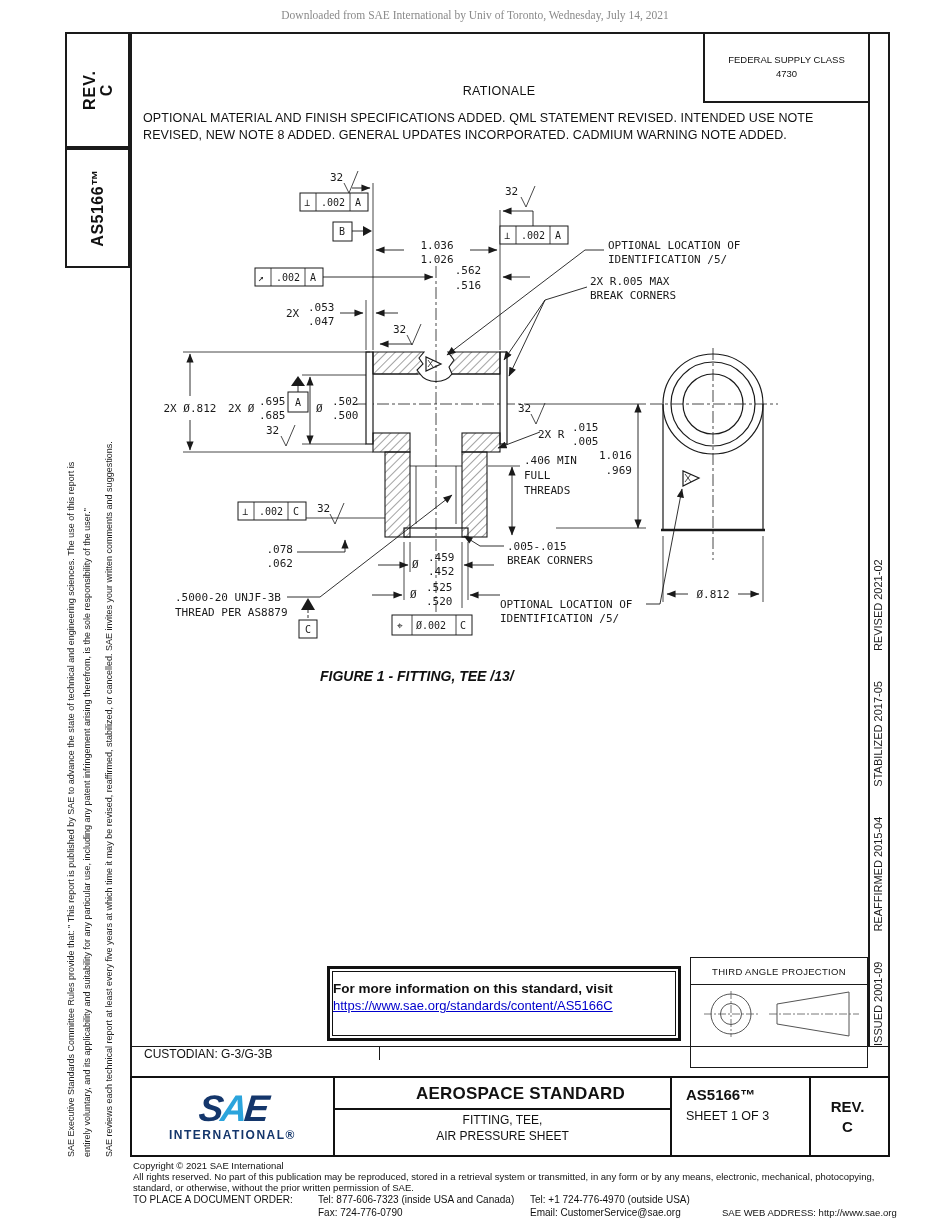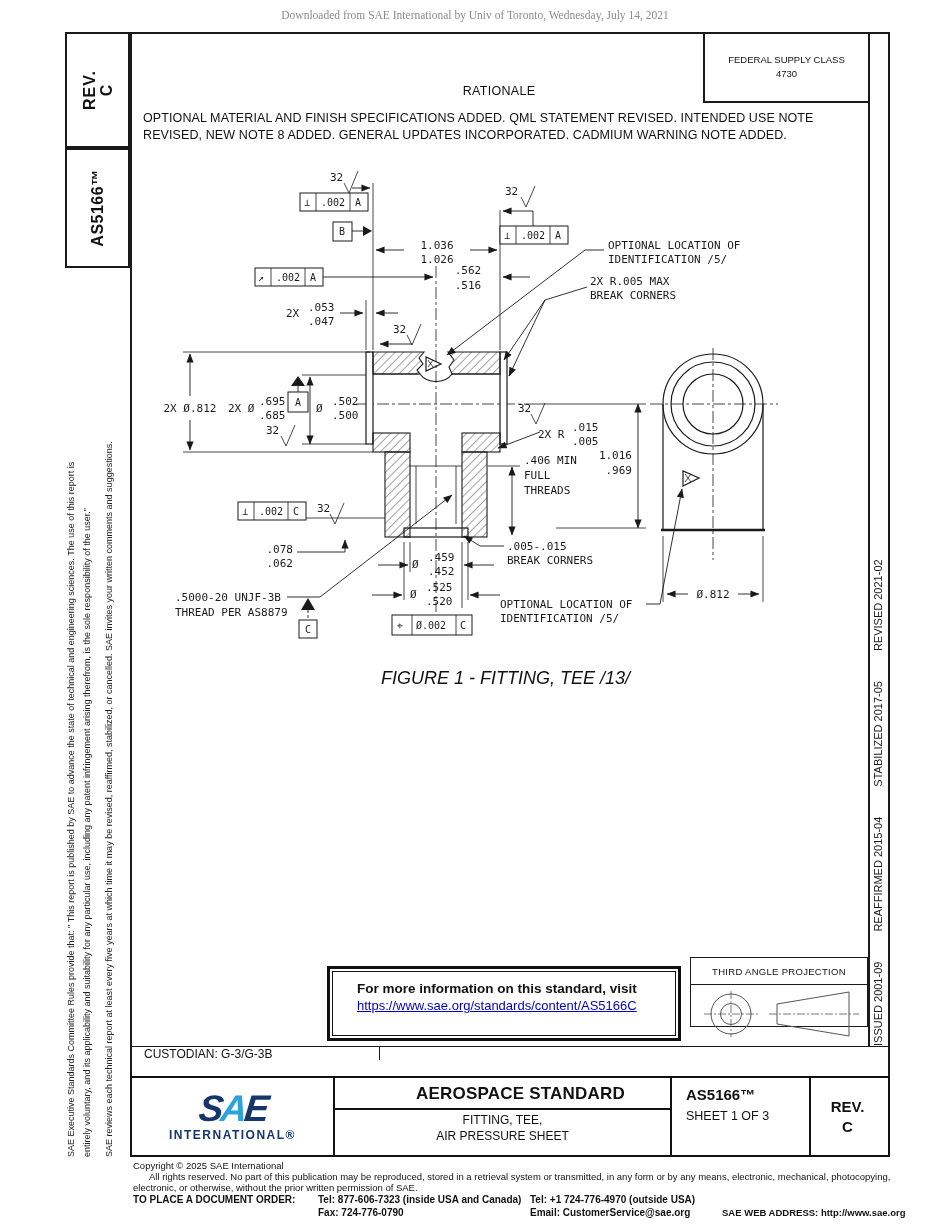--- a/index.html
+++ b/index.html
@@ -15,28 +15,28 @@
   .rev-box-text { font-weight:bold; font-size:16px; line-height:17px; text-align:center; letter-spacing:1px; }
   .asnum { font-weight:bold; font-size:16px; letter-spacing:.5px; }
   .vline-text { position:absolute; width:880px; transform:rotate(-90deg); transform-origin:top left; font-size:9px; color:#222; white-space:nowrap; }
   
   .fsc { left:703px; top:32px; width:165px; height:71px; border-left:2px solid #1a1a1a; border-bottom:2px solid #1a1a1a; display:flex; flex-direction:column; align-items:center; justify-content:center; font-size:9.5px; line-height:14px; }
   .rationale-title { top:84px; left:130px; width:738px; text-align:center; font-size:12.5px; letter-spacing:.3px; }
   .rationale-line { left:143px; font-size:12.5px; letter-spacing:.1px; color:#111; }
   
   .dates-strip { left:872px; top:1046px; width:660px; transform:rotate(-90deg); transform-origin:top left; display:flex; gap:30px; font-size:11px; color:#1a1a1a; }
   
-  .fig-cap { top:668px; left:320px; width:310px; text-align:right; font-weight:normal; font-style:italic; font-size:18px; }
+  .fig-cap { top:668px; left:320px; width:310px; text-align:left; font-weight:bold; font-style:italic; font-size:14px; }
   
   .info-outer { left:327px; top:966px; width:354px; height:75px; border:3px solid #111; padding:2px; }
-  .info-inner { border:1.5px solid #111; width:100%; height:100%; padding:9px 24px; }
+  .info-inner { border:1.5px solid #111; width:100%; height:100%; padding:9px 0; }
   .info-text { font-weight:bold; font-size:13.5px; }
   .info-link { font-size:13px; color:#0000cc; text-decoration:underline; display:inline-block; margin-top:0; }
   
-  .proj { left:690px; top:957px; width:178px; height:70px; border:1.5px solid #1a1a1a; }
+  .proj { left:690px; top:957px; width:178px; height:111px; border:1.5px solid #1a1a1a; }
   .proj-label { height:27px; border-bottom:1.5px solid #1a1a1a; display:flex; align-items:center; justify-content:center; font-size:9.5px; letter-spacing:.3px; }
   
   .cust-row { left:130px; top:1046px; width:760px; height:14px; border-top:1.5px solid #1a1a1a; display:flex; }
   .cust-cell { border-right:1.5px solid #1a1a1a; width:250px; display:flex; align-items:center; padding-left:14px; font-size:12px; }
   .proc-cell { flex:1; display:flex; align-items:center; justify-content:center; font-size:12px; }
   
   .tblock { left:130px; top:1076px; width:760px; height:81px; border:2.5px solid #111; display:flex; }
   .tb-cell { border-right:2.5px solid #111; position:relative; }
   .tb-logo { width:203px; display:flex; flex-direction:column; align-items:center; justify-content:center; }
   .tb-mid { width:337px; }
@@ -46,21 +46,21 @@
   .sae-navy { color:#14366b; } .sae-cyan { color:#2ba4dc; }
   .sae-sub { font-weight:bold; font-size:12px; letter-spacing:1.5px; color:#14366b; margin-top:2px; }
   .aero { text-align:center; font-weight:bold; font-size:17px; padding-top:6px; letter-spacing:.2px;padding-left:36px; }
   .aero-rule { position:absolute; left:0; top:30px; width:100%; height:1.5px; background:#111; }
   .tb-title { text-align:center; font-size:12px; line-height:16px; padding-top:8px; }
   .tb-docnum { font-weight:bold; font-size:15px; }
   .tb-sheet { font-size:12.5px; margin-top:6px; }
   .tb-revlab { font-weight:bold; font-size:15px; line-height:20px; }
   
   .cr { font-size:9.5px; color:#111; }
-  .crb { font-size:10px; font-weight:bold; color:#111; }
+  .crb { font-size:10px; font-weight:normal; color:#111; }
   
   svg text { font-family:"DejaVu Sans Mono",monospace; font-size:11px; fill:#1a1a1a; }
   svg .fcf-t { font-size:10px; }
   .pl { stroke:#1a1a1a; stroke-width:1.2; fill:none; }
   .plf { stroke:#1a1a1a; stroke-width:1.2; fill:#fff; }
   .hat { stroke:#1a1a1a; stroke-width:1.1; fill:url(#hatch); }
   .dl { stroke:#1a1a1a; stroke-width:0.9; fill:none; }
   .cl { stroke:#1a1a1a; stroke-width:0.8; fill:none; stroke-dasharray:12 3 3 3; }
   .thin { stroke:#1a1a1a; stroke-width:0.8; fill:none; }
   .fcf-box { stroke:#1a1a1a; stroke-width:1; fill:#fff; }
@@ -420,21 +420,21 @@
   <div class="tb-cell tb-num">
     <div class="tb-docnum">AS5166™</div>
     <div class="tb-sheet">SHEET 1 OF 3</div>
   </div>
   <div class="tb-cell tb-rev">
     <div class="tb-revlab">REV.</div>
     <div class="tb-revlab">C</div>
   </div>
 </div>
 
-<div class="abs cr" style="left:133px; top:1160px;">Copyright © 2025 SAE International</div>
-<div class="abs cr" style="left:133px; top:1171px;margin-left:16px;">All rights reserved. No part of this publication may be reproduced, stored in a retrieval system or transmitted, in any form or by any means, electronic, mechanical, photocopying,</div>
-<div class="abs cr" style="left:133px; top:1182px;">electronic, or otherwise, without the prior written permission of SAE.</div>
+<div class="abs cr" style="left:133px; top:1160px;">Copyright © 2021 SAE International</div>
+<div class="abs cr" style="left:133px; top:1171px;">All rights reserved. No part of this publication may be reproduced, stored in a retrieval system or transmitted, in any form or by any means, electronic, mechanical, photocopying,</div>
+<div class="abs cr" style="left:133px; top:1182px;">standard, or otherwise, without the prior written permission of SAE.</div>
 <div class="abs crb" style="left:133px; top:1194px;">TO PLACE A DOCUMENT ORDER:</div>
 <div class="abs crb" style="left:318px; top:1194px;">Tel: 877-606-7323 (inside USA and Canada)</div>
 <div class="abs crb" style="left:530px; top:1194px;">Tel: +1 724-776-4970 (outside USA)</div>
 <div class="abs crb" style="left:318px; top:1207px;">Fax: 724-776-0790</div>
 <div class="abs crb" style="left:530px; top:1207px;">Email: CustomerService@sae.org</div>
 <div class="abs crb" style="left:722px; top:1207px; font-size:9.5px;">SAE WEB ADDRESS: http://www.sae.org</div>
 
 </body></html>

